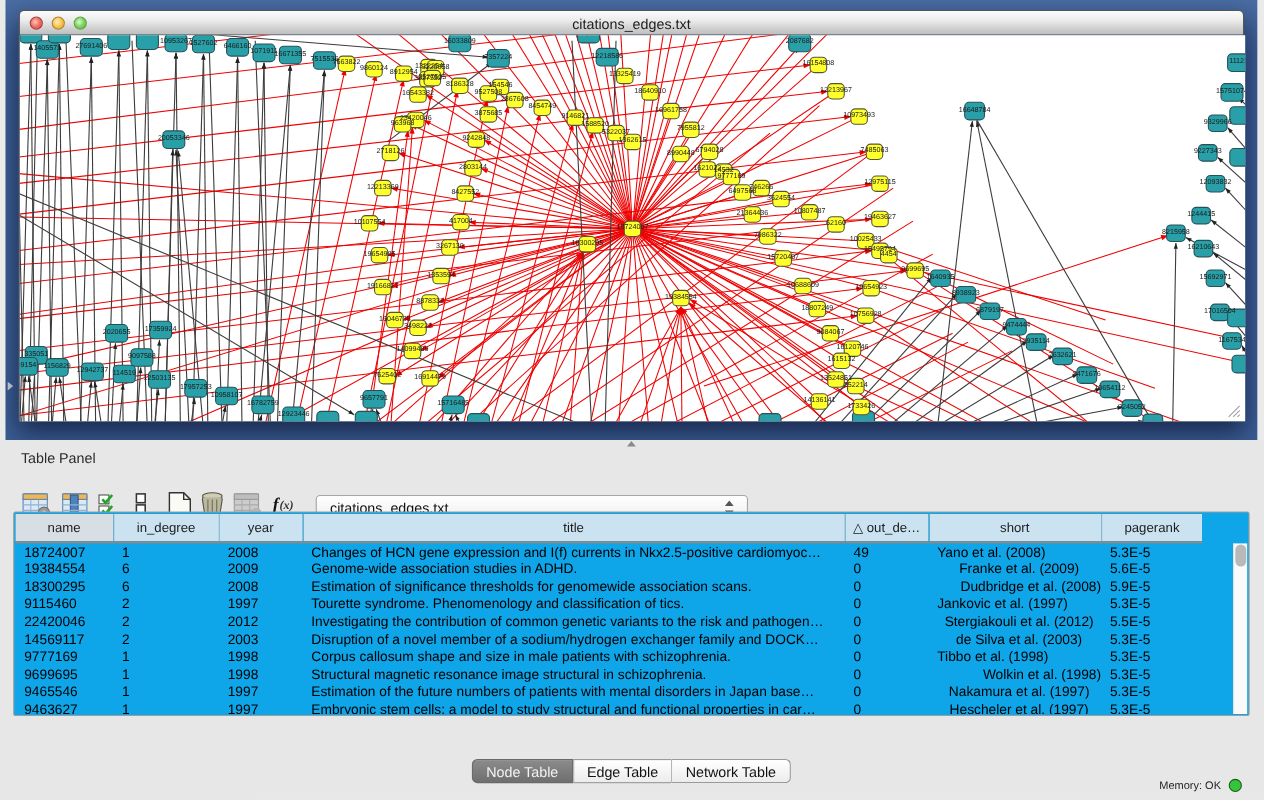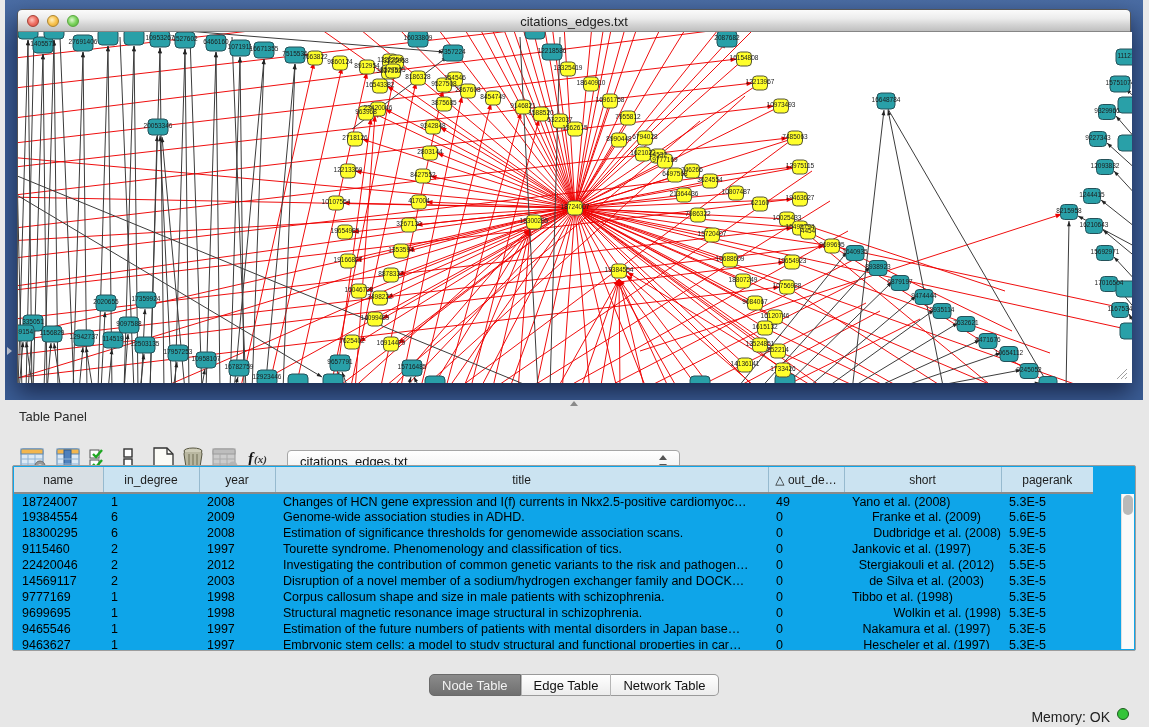--- a/index.html
+++ b/index.html
@@ -10,23 +10,23 @@
 #grip{position:absolute;right:2px;bottom:2px;width:12px;height:12px;opacity:.7}
 #tpanel{position:absolute;left:0;top:400px;width:1149px;height:327px;background:#e7e7e7}
 #tphead{position:absolute;left:0;top:3px;width:932px;height:26px;font-size:13px;color:#2a2a2a}
 #tphead span{position:absolute;left:19px;top:6px}
 #toolrow{position:absolute;left:0;top:40px;height:36px;width:1149px}
 #combo{position:absolute;left:287px;top:10px;width:393px;height:23px;background:linear-gradient(#fff,#efefef);border:1px solid #a6a6a6;border-radius:4px;font-size:13px;color:#111;line-height:21px;padding-left:12px}
 #tblbox{position:absolute;left:12px;top:465px;width:1124px;height:186px;background:#0ea5e9;border:1px solid #9d9d9d;border-radius:2px}
 table{border-collapse:collapse;table-layout:fixed;width:1079px;font-size:12px}
 th{background:#cbe3f1;border-right:1px solid #96bacf;border-bottom:2px solid #8a8a8a;font-weight:normal;height:26px;font-size:12px;color:#1c1c1c;overflow:hidden;white-space:nowrap}
 td{height:16px;padding:0 0 0 8px;white-space:nowrap;overflow:hidden;color:#000;font-size:12.5px}
-#tabs{position:absolute;left:429px;top:674px;height:26px;font-size:13px}
+#tabs{position:absolute;left:429px;top:690px;height:26px;font-size:13px}
 .seg{float:left;height:22px;line-height:21px;padding:0 12px;background:linear-gradient(#fff,#ececec);border-top:1px solid #9a9a9a;border-bottom:1px solid #9a9a9a;color:#111}
-#mem{position:absolute;right:39px;top:709px;font-size:14px;color:#222}
+#mem{position:absolute;right:39px;top:709px;font-size:10px;color:#222}
 #memdot{position:absolute;right:20px;top:708px;width:12px;height:12px;border-radius:50%;background:#35c53a;border:1.5px solid #1e5c20}
 </style></head><body>
 <div id="desk">
 <svg width="7" height="10" style="position:absolute;left:1px;top:346px" viewBox="0 0 7 10">
       <path d="M1 1 L6 5 L1 9 Z" fill="#cfd6e2"></path>
     </svg>
 <div id="win">
   <div id="titlebar">
     <div class="tl" style="left:9px;background:radial-gradient(circle at 4px 4px,#ffc5bd,#ee6f63 50%,#d44638);border:1px solid #a53f35"></div>
     <div class="tl" style="left:29px;background:radial-gradient(circle at 4px 4px,#fff0c0,#f8c34f 50%,#df9f2b);border:1px solid #ad852f"></div>

